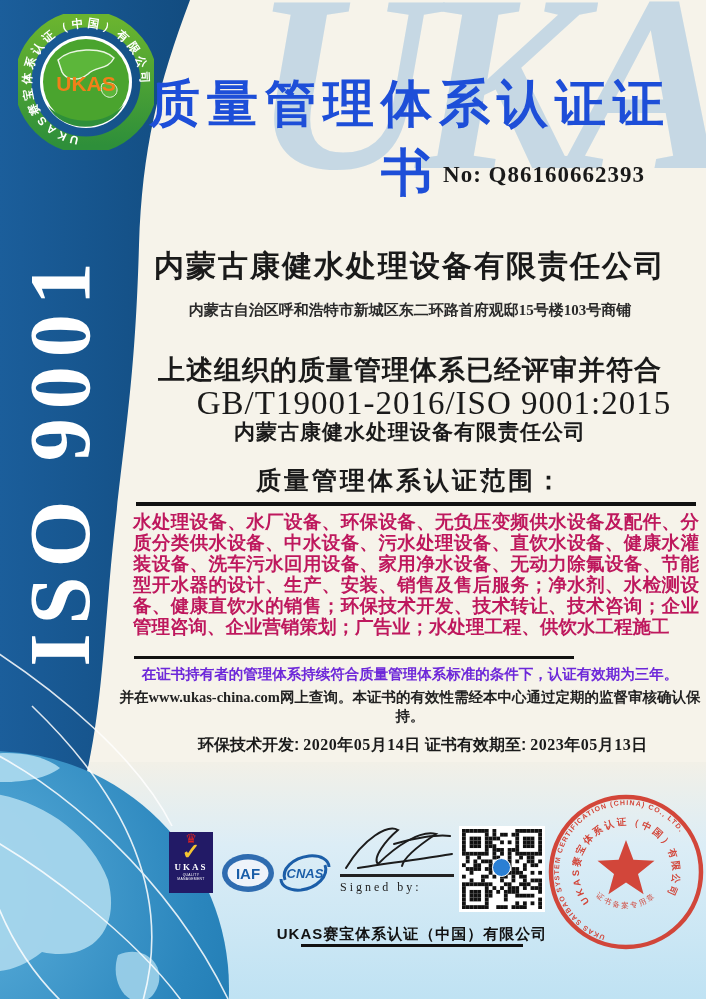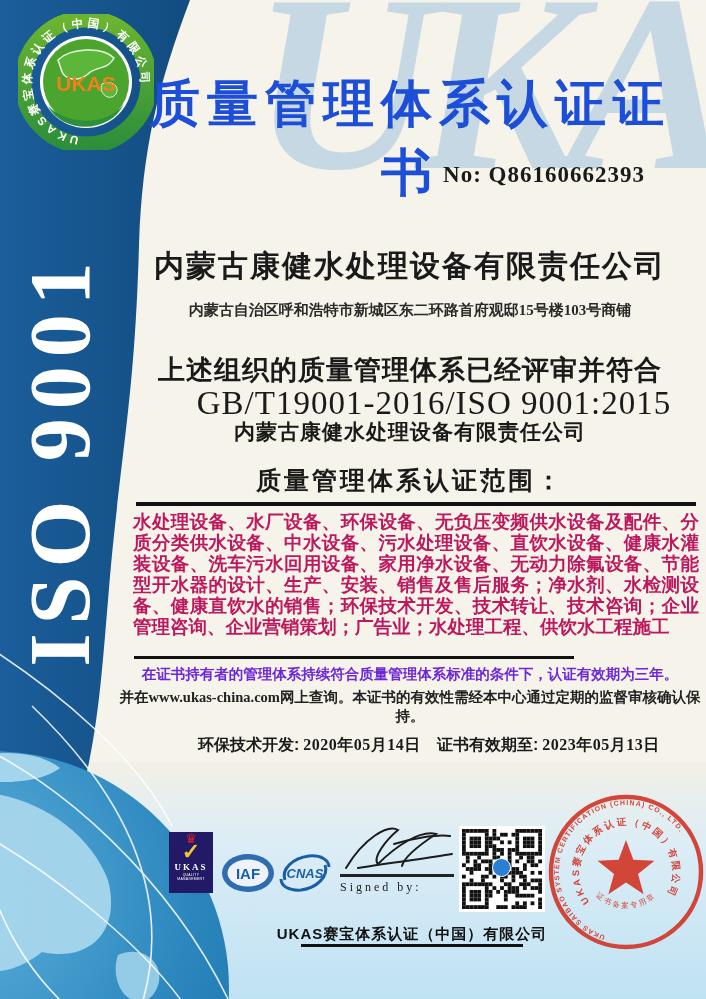--- a/index.html
+++ b/index.html
@@ -27,21 +27,21 @@
   .scopehead{left:130px;top:464px;width:560px;font-size:25px;font-weight:bold;letter-spacing:3px;z-index:4;}
   .scopetopline{left:136px;top:502px;width:560px;height:4px;background:#111;z-index:4;}
   .scopetext{left:133px;top:512px;width:566px;font-size:18.5px;font-weight:bold;line-height:20.9px;
              text-align:justify;text-justify:inter-ideograph;z-index:4;color:#be185d;}
   .scopeunderline{left:134px;top:656px;width:440px;height:3px;background:#111;z-index:4;}
   .fine1{left:120px;top:665px;width:580px;font-size:14.5px;font-weight:600;z-index:4;color:#6d28d9;}
   .fine2{left:110px;top:688px;width:600px;font-size:14.5px;font-weight:600;z-index:4;color:#222;}
   .dates{z-index:4;font-size:16px;top:735px;}
   .dlabel{font-family:"Liberation Sans","DejaVu Sans",sans-serif;font-weight:bold;}
   .dvalue{font-weight:700;letter-spacing:.5px;}
-  .d1{left:198px;} .d2{left:425px;margin-left:12px;}
+  .d1{left:198px;} .d2{left:425px;}
   
   .ukasmark{left:169px;top:832px;width:44px;height:61px;background:#221a66;z-index:4;
             display:flex;flex-direction:column;align-items:center;justify-content:flex-start;}
   .crown{color:#d22;font-size:13px;line-height:12px;margin-top:1px;}
   .check{color:#f5c631;font-size:22px;line-height:18px;font-weight:bold;margin-top:-2px;}
   .ukasmark .nm{color:#fff;font-size:9px;font-weight:bold;letter-spacing:2px;margin-top:1px;}
   .ukasmark .sb{color:#fff;font-size:3.4px;letter-spacing:.3px;margin-top:1px;text-align:center;
                 font-family:"Liberation Sans",sans-serif;}
   .iaf{left:221px;top:853px;z-index:4;}
   .cnas{left:279px;top:851px;z-index:4;}

